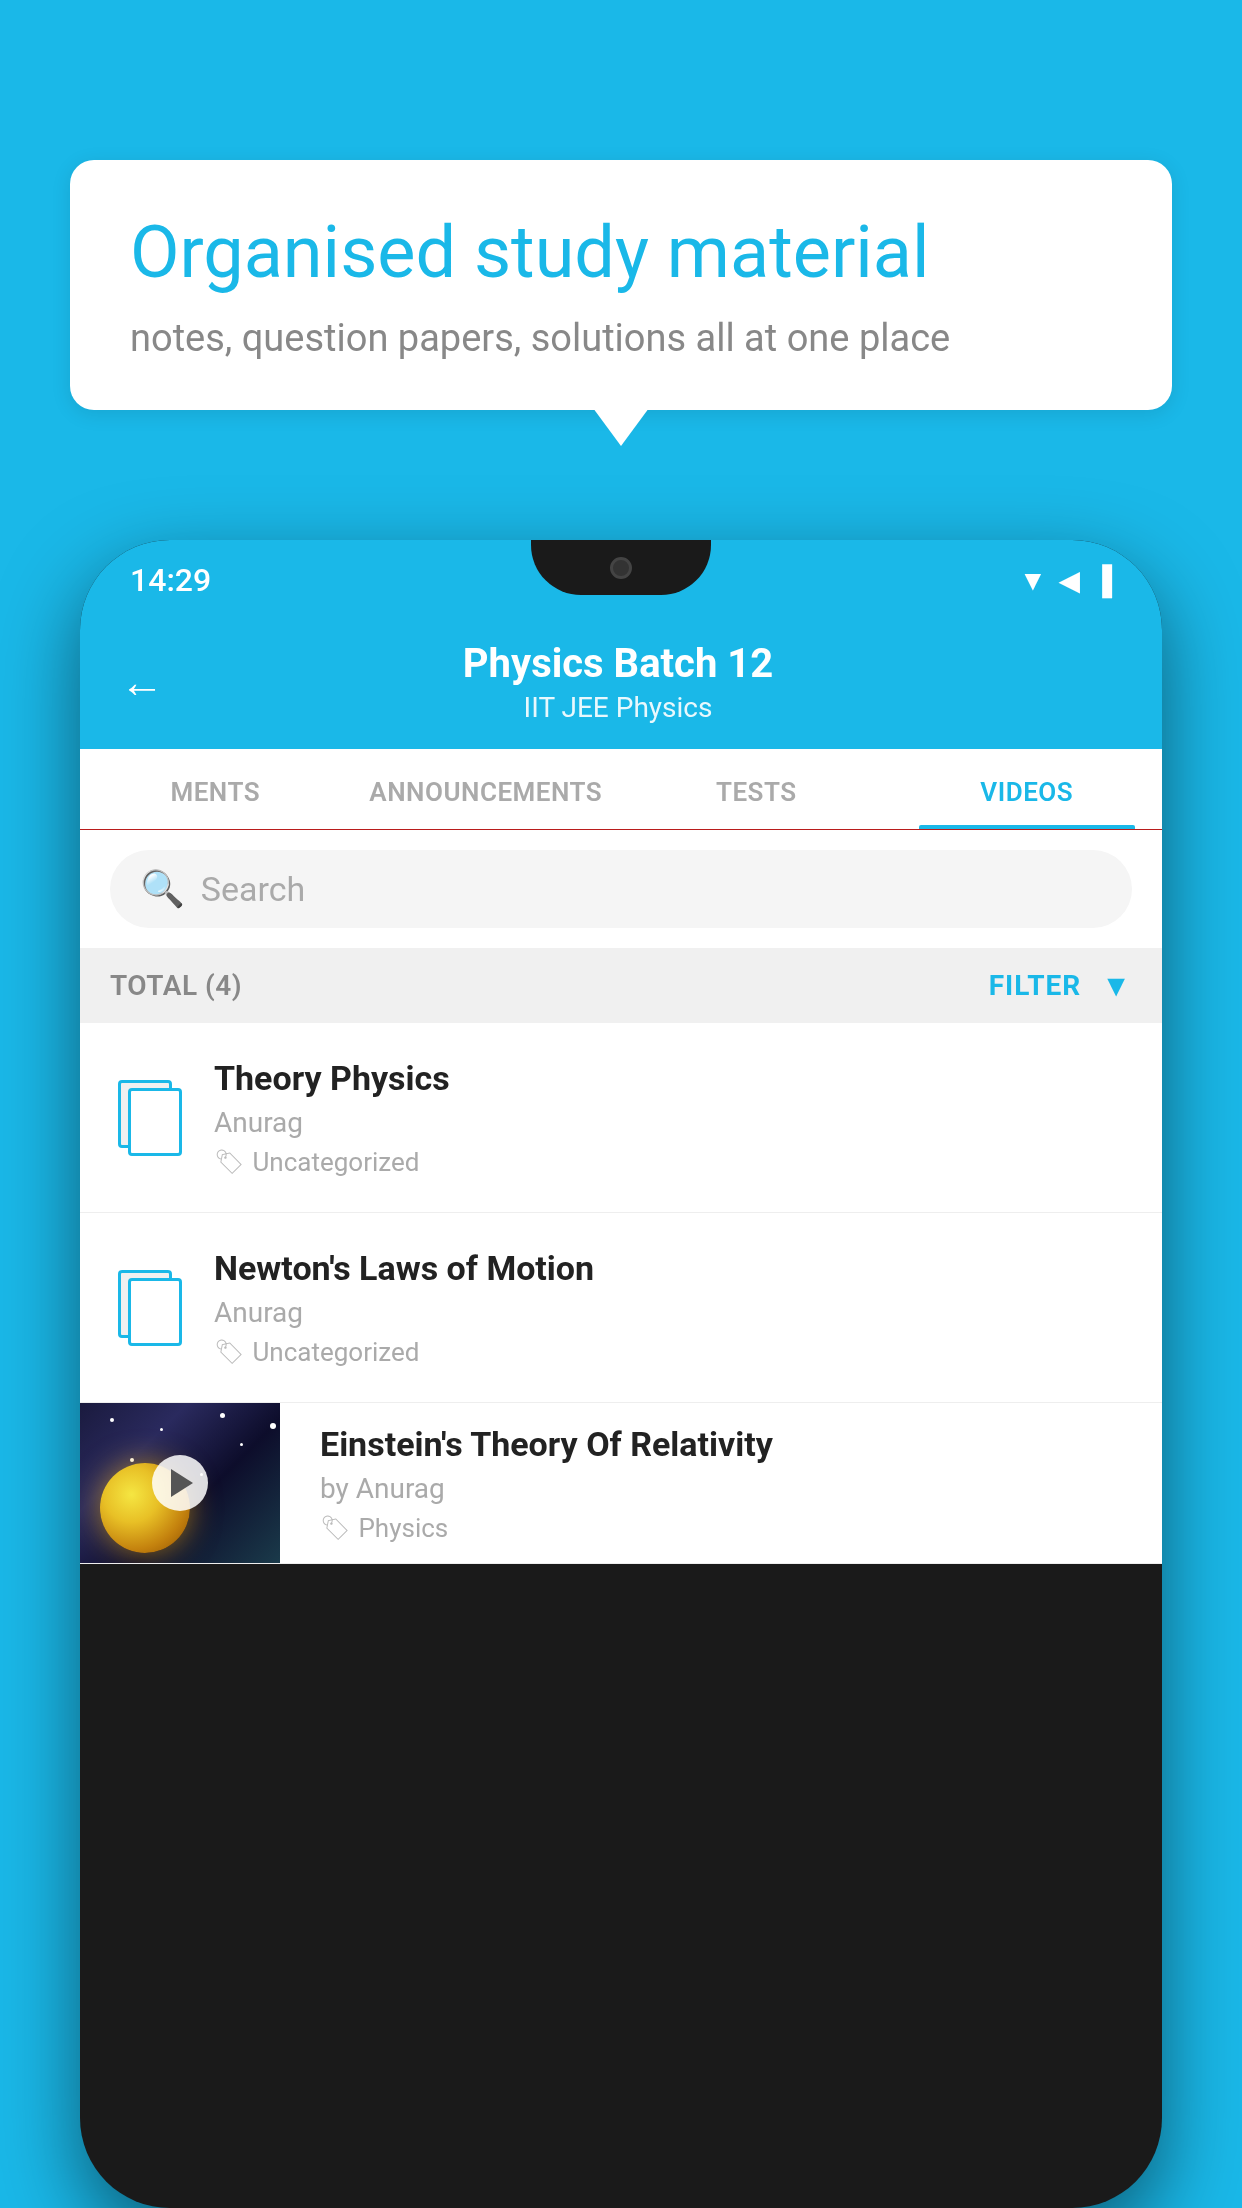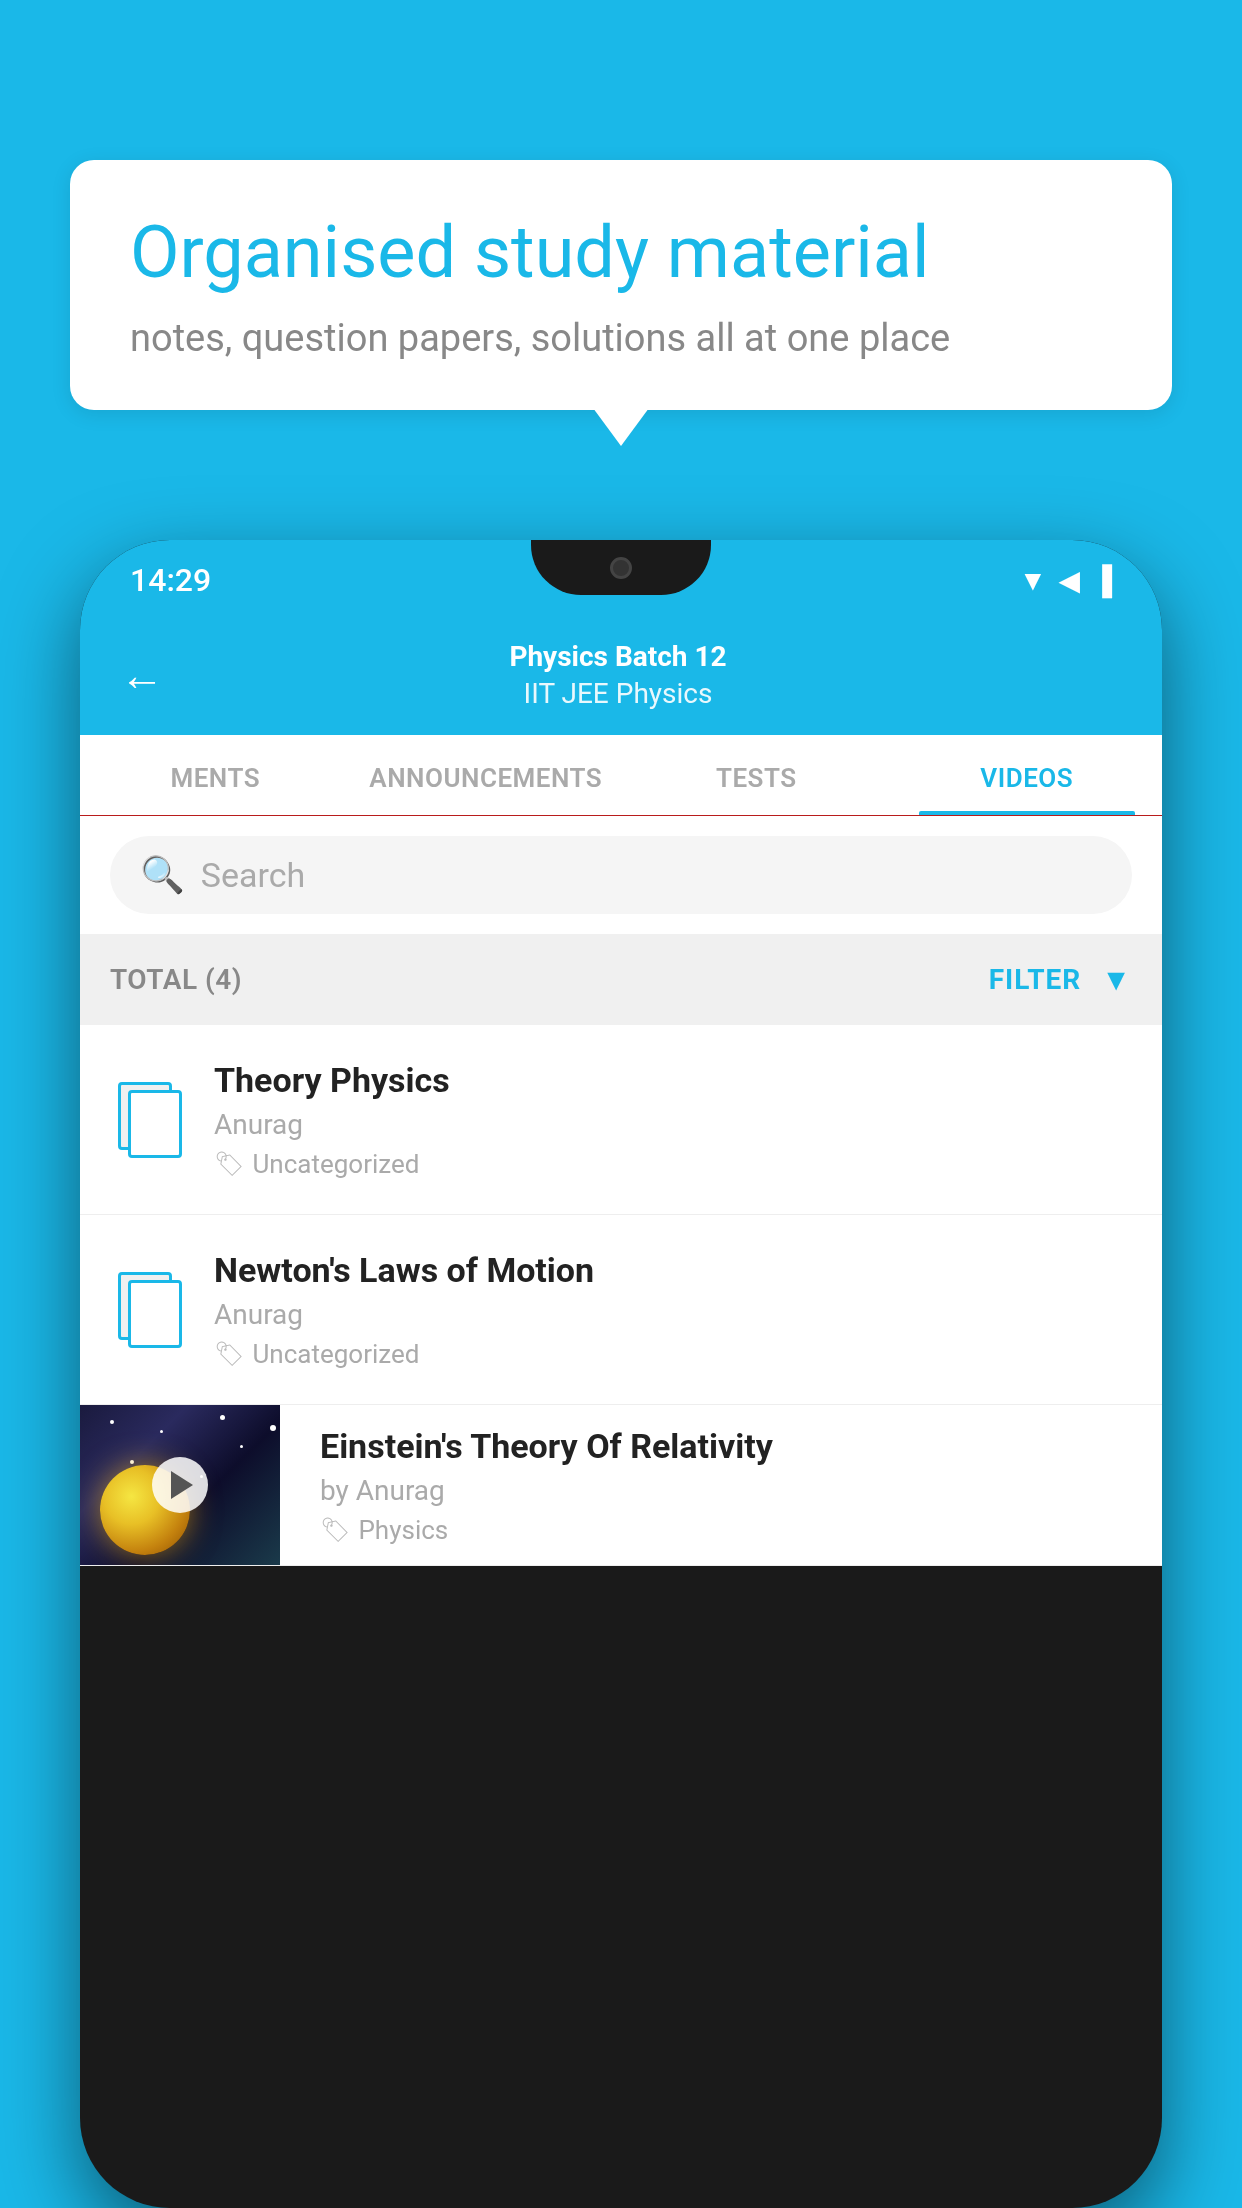--- a/index.html
+++ b/index.html
@@ -138,21 +138,21 @@
       cursor: pointer;
     }
 
     .app-bar-text {
       flex: 1;
       text-align: center;
     }
 
     .app-bar-title {
       color: white;
-      font-size: 28px;
+      font-size: 40px;
       font-weight: 700;
     }
 
     .app-bar-subtitle {
       color: rgba(255,255,255,0.9);
       font-size: 28px;
       margin-top: 4px;
     }
 
     
@@ -210,21 +210,21 @@
     }
 
     .search-placeholder {
       color: #aaa;
       font-size: 34px;
     }
 
     
     .filter-bar {
       background: #f0f0f0;
-      padding: 28px 30px;
+      padding: 20px 30px;
       display: flex;
       justify-content: space-between;
       align-items: center;
     }
 
     .total-label {
       color: #888;
       font-size: 28px;
       font-weight: 600;
       letter-spacing: 0.5px;

